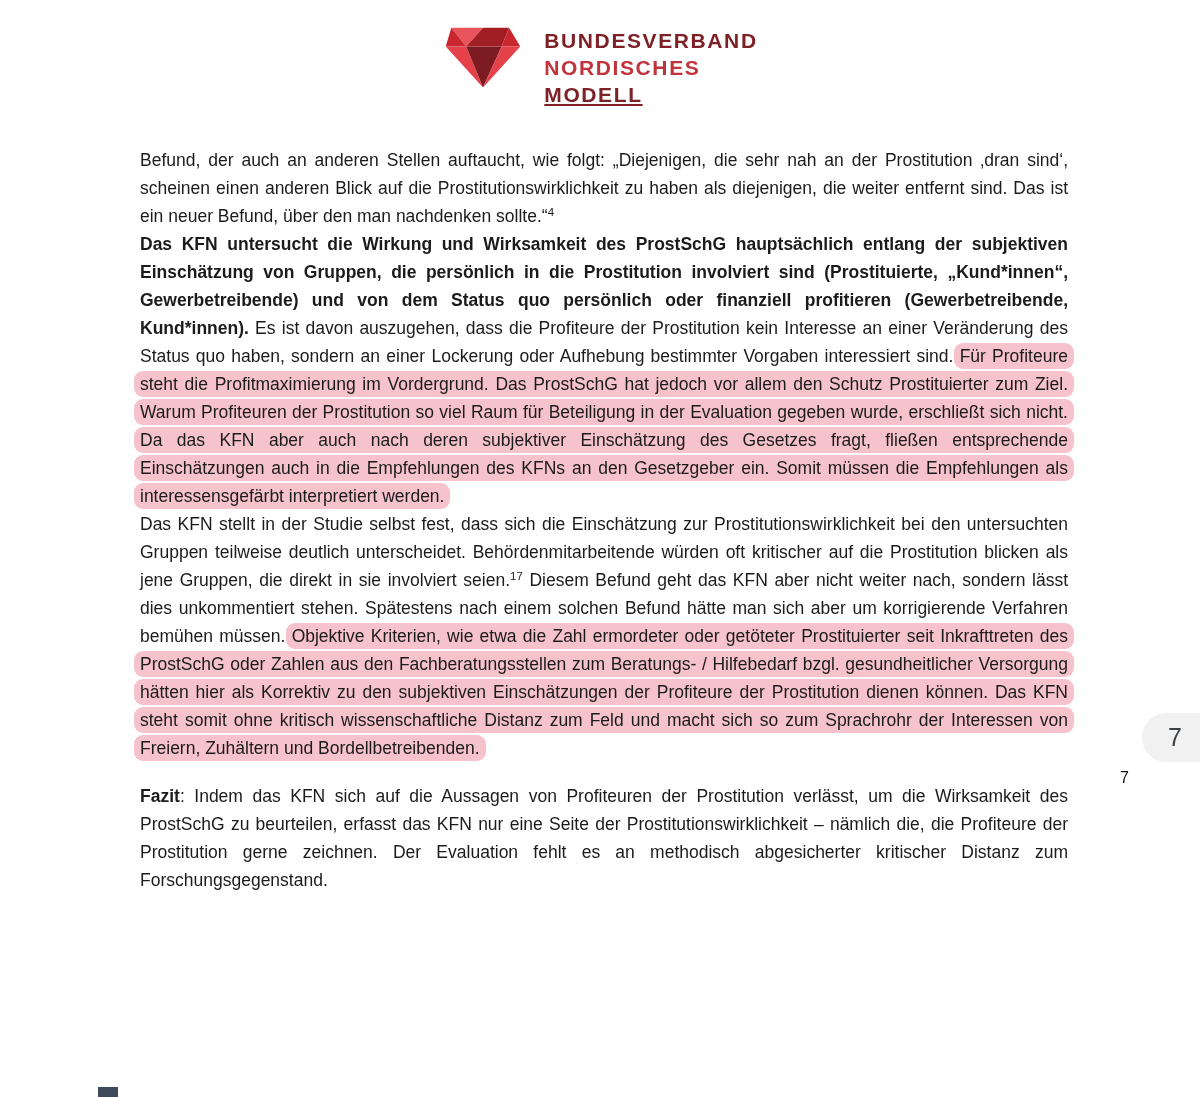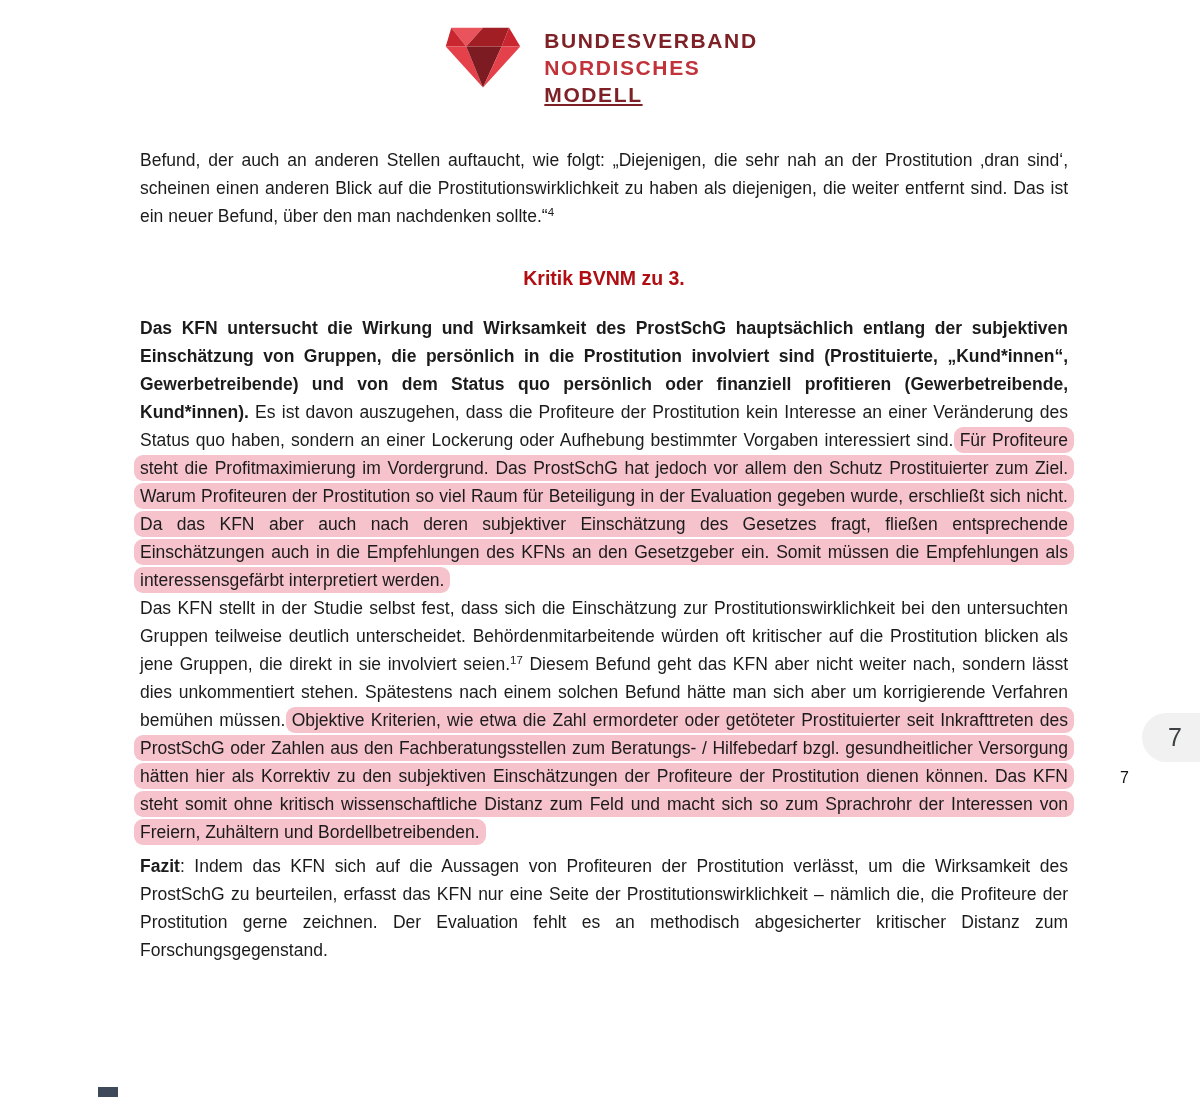--- a/index.html
+++ b/index.html
@@ -53,21 +53,21 @@
   }
   .p-befund { margin-top: 38px; }
   .heading {
     margin: 34px 0 22px 0;
     text-align: center;
     font-size: 19.5px;
     line-height: 28px;
     font-weight: 700;
     color: var(--heading_red);
   }
-  .fazit { margin-top: 6px; }
+  .fazit { margin-top: 20px; }
   .b { font-weight: 700; }
   .hl {
     background: var(--highlight_pink);
     border-radius: 9px;
     padding: 3px 6px;
     margin: 10px -6px;
     -webkit-box-decoration-break: clone;
     box-decoration-break: clone;
   }
   sup {
@@ -119,21 +119,20 @@
     <div class="logo-text">
       <div class="l1">BUNDESVERBAND</div>
       <div class="l2">NORDISCHES</div>
       <div class="l3">MODELL</div>
     </div>
   </header>
 
   <main class="doc">
     <p class="body-p p-befund"><span>Befund, der auch an anderen Stellen auftaucht, wie folgt: „Diejenigen, die sehr nah an der Prostitution ‚dran sind‘, scheinen einen anderen Blick auf die Prostitutionswirklichkeit zu haben als diejenigen, die weiter entfernt sind. Das ist ein neuer Befund, über den man nachdenken sollte.“</span><sup>4</sup></p>
 
-    <h2 class="heading">Kritik BVNM zu 3.</h2>
 
     <p class="body-p"><span class="b">Das KFN untersucht die Wirkung und Wirksamkeit des ProstSchG hauptsächlich entlang der subjektiven Einschätzung von Gruppen, die persönlich in die Prostitution involviert sind (Prostituierte, „Kund*innen“, Gewerbetreibende) und von dem Status quo persönlich oder finanziell profitieren (Gewerbetreibende, Kund*innen). </span><span>Es ist davon auszugehen, dass die Profiteure der Prostitution kein Interesse an einer Veränderung des Status quo haben, sondern an einer Lockerung oder Aufhebung bestimmter Vorgaben interessiert sind. </span><span class="hl">Für Profiteure steht die Profitmaximierung im Vordergrund. Das ProstSchG hat jedoch vor allem den Schutz Prostituierter zum Ziel. Warum Profiteuren der Prostitution so viel Raum für Beteiligung in der Evaluation gegeben wurde, erschließt sich nicht. Da das KFN aber auch nach deren subjektiver Einschätzung des Gesetzes fragt, fließen entsprechende Einschätzungen auch in die Empfehlungen des KFNs an den Gesetzgeber ein. Somit müssen die Empfehlungen als interessensgefärbt interpretiert werden.</span></p>
 
     <p class="body-p"><span>Das KFN stellt in der Studie selbst fest, dass sich die Einschätzung zur Prostitutionswirklichkeit bei den untersuchten Gruppen teilweise deutlich unterscheidet. Behördenmitarbeitende würden oft kritischer auf die Prostitution blicken als jene Gruppen, die direkt in sie involviert seien.</span><sup>17</sup><span> Diesem Befund geht das KFN aber nicht weiter nach, sondern lässt dies unkommentiert stehen. Spätestens nach einem solchen Befund hätte man sich aber um korrigierende Verfahren bemühen müssen. </span><span class="hl">Objektive Kriterien, wie etwa die Zahl ermordeter oder getöteter Prostituierter seit Inkrafttreten des ProstSchG oder Zahlen aus den Fachberatungsstellen zum Beratungs- / Hilfebedarf bzgl. gesundheitlicher Versorgung hätten hier als Korrektiv zu den subjektiven Einschätzungen der Profiteure der Prostitution dienen können. Das KFN steht somit ohne kritisch wissenschaftliche Distanz zum Feld und macht sich so zum Sprachrohr der Interessen von Freiern, Zuhältern und Bordellbetreibenden.</span></p>
 
     <p class="body-p fazit"><span class="b">Fazit</span><span>: Indem das KFN sich auf die Aussagen von Profiteuren der Prostitution verlässt, um die Wirksamkeit des ProstSchG zu beurteilen, erfasst das KFN nur eine Seite der Prostitutionswirklichkeit – nämlich die, die Profiteure der Prostitution gerne zeichnen. Der Evaluation fehlt es an methodisch abgesicherter kritischer Distanz zum Forschungsgegenstand.</span></p>
   </main>
 
   <div class="page-pill">
     <span>7</span>

